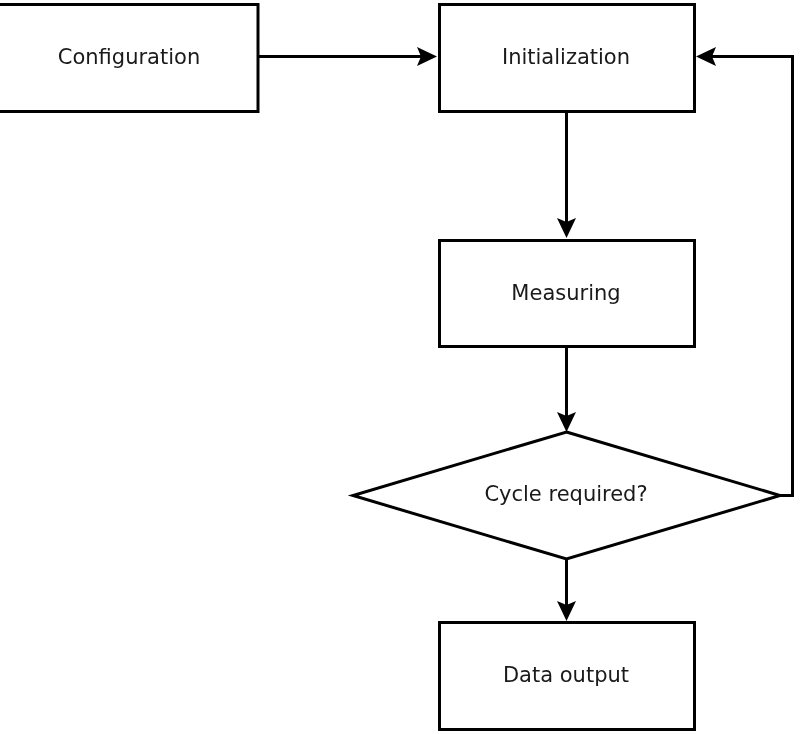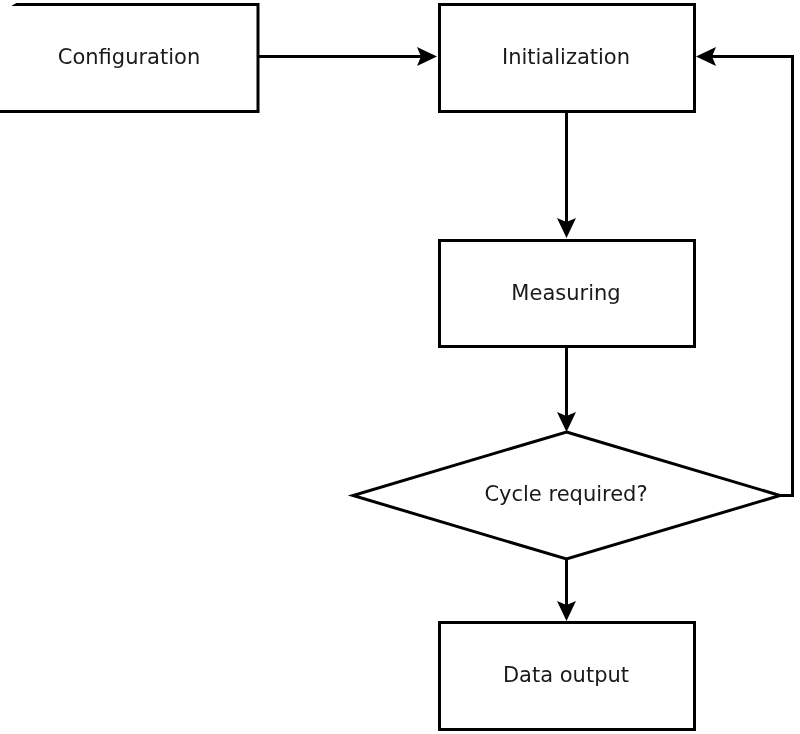--- a/index.html
+++ b/index.html
@@ -9,21 +9,20 @@
   }
   body {
     font-family: "DejaVu Sans", sans-serif;
   }
   #diagram-root {
     position: relative;
     width: 800px;
     height: 734px;
     background: #ffffff;
     overflow: hidden;
-    border-radius: 29px;
   }
   #flow-svg {
     display: block;
     width: 800px;
     height: 734px;
   }
   .node-shape {
     fill: #ffffff;
     stroke: #000000;
     stroke-width: 3;

